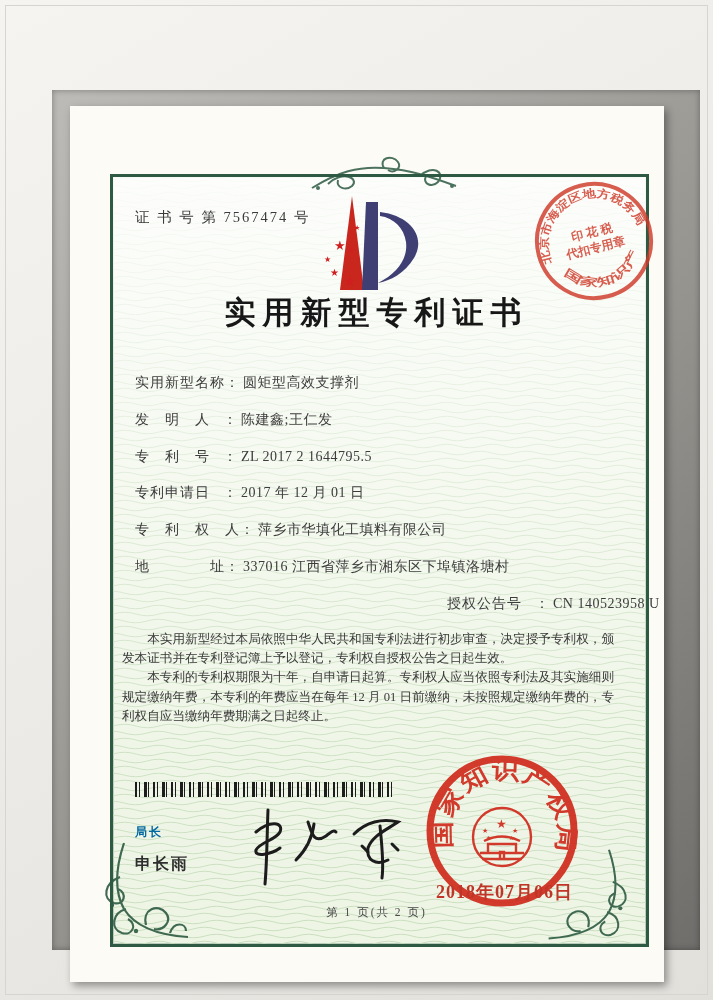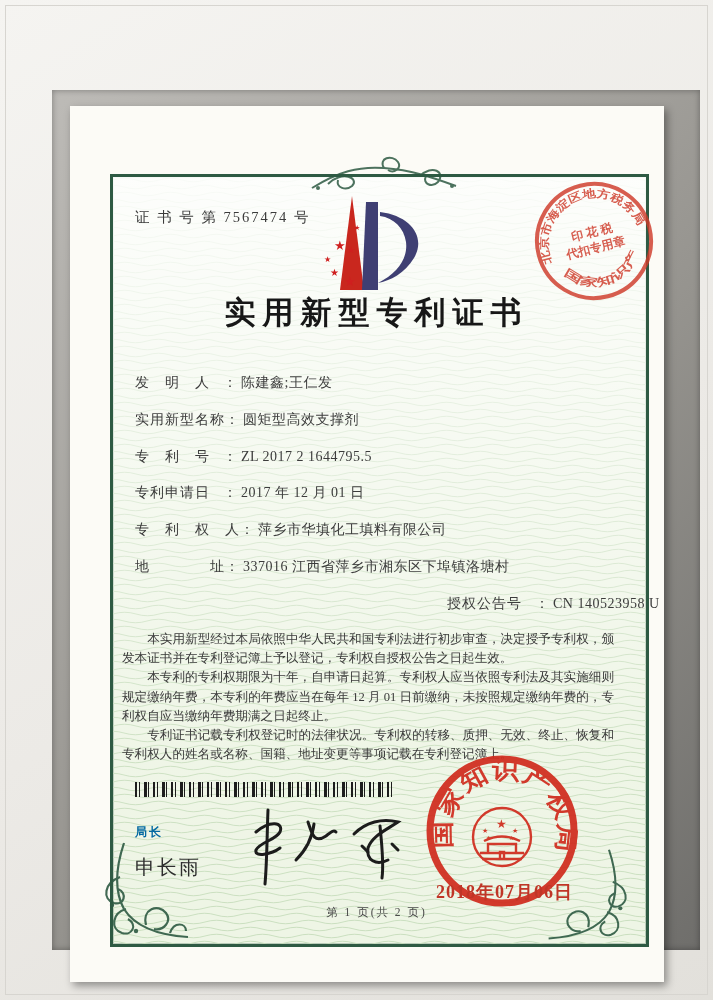--- a/index.html
+++ b/index.html
@@ -49,21 +49,21 @@
     position:absolute;left:52px;top:524px;width:492px;
     font-size:12.6px;line-height:19.2px;color:#3a3a3a;text-align:justify;
   }
   .paras p{margin:0;text-indent:2em;}
   .barcode{
     position:absolute;left:65px;top:676px;width:258px;height:15px;
     background:
       repeating-linear-gradient(90deg,#1d1d1d 0 2px,transparent 2px 4px,#1d1d1d 4px 5px,transparent 5px 9px,#1d1d1d 9px 12px,transparent 12px 13px,#1d1d1d 13px 14px,transparent 14px 18px);
   }
   .signer-title{position:absolute;left:65px;top:718px;font-size:12px;font-weight:bold;color:#0369a1;letter-spacing:2px;}
-  .signer-name{position:absolute;left:65px;top:748px;font-size:20px;font-weight:normal;color:#2e2e2e;letter-spacing:2px;}
+  .signer-name{position:absolute;left:65px;top:748px;font-size:16px;font-weight:bold;color:#2e2e2e;letter-spacing:2px;}
   .signature{position:absolute;left:160px;top:698px;width:180px;height:84px;}
   .seal{position:absolute;left:346px;top:639px;width:172px;height:172px;opacity:.93;}
   .seal-date{position:absolute;left:366px;top:774px;font-size:18px;color:#c03527;letter-spacing:1px;font-weight:bold;}
   .footer{position:absolute;left:40px;top:799px;width:533px;text-align:center;font-size:11.5px;color:#4a4a4a;letter-spacing:2px;}
   .tax-stamp{position:absolute;left:461px;top:72px;width:126px;height:126px;transform:rotate(-14deg);opacity:.82;}
   .orn{position:absolute;z-index:6;}
   .orn-bl{left:20px;top:733px;width:104px;height:106px;}
   .orn-br{left:470px;top:740px;width:104px;height:100px;transform:scaleX(-1);}
   .orn-top{left:238px;top:46px;width:152px;height:44px;}
 </style>
@@ -235,24 +235,24 @@
         <text x="24" y="72" font-size="8" fill="#cf1f1f">★</text>
         <text x="30" y="86" font-size="10" fill="#cf1f1f">★</text>
         <text x="44" y="96" font-size="13" fill="#cf1f1f">★</text>
         <text x="54" y="40" font-size="7" fill="#cf1f1f">★</text>
       </svg>
 
       <div class="title">实用新型专利证书</div>
 
       <div class="fields">
         <div class="frow">
+          <span class="lab">实用新型名称</span><span class="col">：</span><span class="val">圆矩型高效支撑剂</span>
+        </div>
+        <div class="frow">
           <span class="lab">发　明　人</span><span class="col">：</span><span class="val">陈建鑫;王仁发</span>
-        </div>
-        <div class="frow">
-          <span class="lab">实用新型名称</span><span class="col">：</span><span class="val">圆矩型高效支撑剂</span>
         </div>
         <div class="frow">
           <span class="lab">专　利　号</span><span class="col">：</span><span class="val">ZL 2017 2 1644795.5</span>
         </div>
         <div class="frow">
           <span class="lab">专利申请日</span><span class="col">：</span><span class="val">2017 年 12 月 01 日</span>
         </div>
         <div class="frow">
           <span class="lab">专　利　权　人</span><span class="col">：</span><span class="val">萍乡市华填化工填料有限公司</span>
         </div>
@@ -262,21 +262,20 @@
         <div class="frow">
           <span class="pair2">
             <span class="lab">授权公告号</span><span class="col">：</span><span class="val">CN 140523958 U</span>
           </span>
         </div>
       </div>
 
       <div class="paras">
         <p>本实用新型经过本局依照中华人民共和国专利法进行初步审查，决定授予专利权，颁发本证书并在专利登记簿上予以登记，专利权自授权公告之日起生效。</p>
         <p>本专利的专利权期限为十年，自申请日起算。专利权人应当依照专利法及其实施细则规定缴纳年费，本专利的年费应当在每年 12 月 01 日前缴纳，未按照规定缴纳年费的，专利权自应当缴纳年费期满之日起终止。</p>
-        <p>专利证书记载专利权登记时的法律状况。专利权的转移、质押、无效、终止、恢复和专利权人的姓名或名称、国籍、地址变更等事项记载在专利登记簿上。</p>
       </div>
 
       <div class="barcode"></div>
 
       <div class="signer-title">局长</div>
       <div class="signer-name">申长雨</div>
 
       <svg class="signature" viewBox="0 0 180 84">
         <g fill="none" stroke="#1c1c1c" stroke-width="3" stroke-linecap="round">
           <path d="M26 28 C40 16 54 18 50 28 C46 36 30 38 26 46 C24 54 42 50 50 44"></path>

